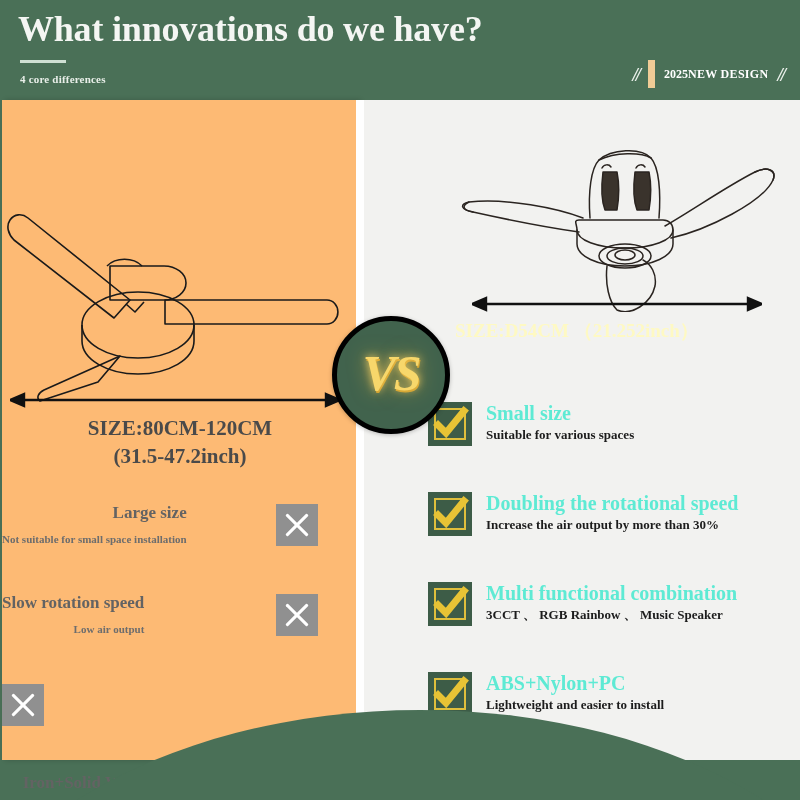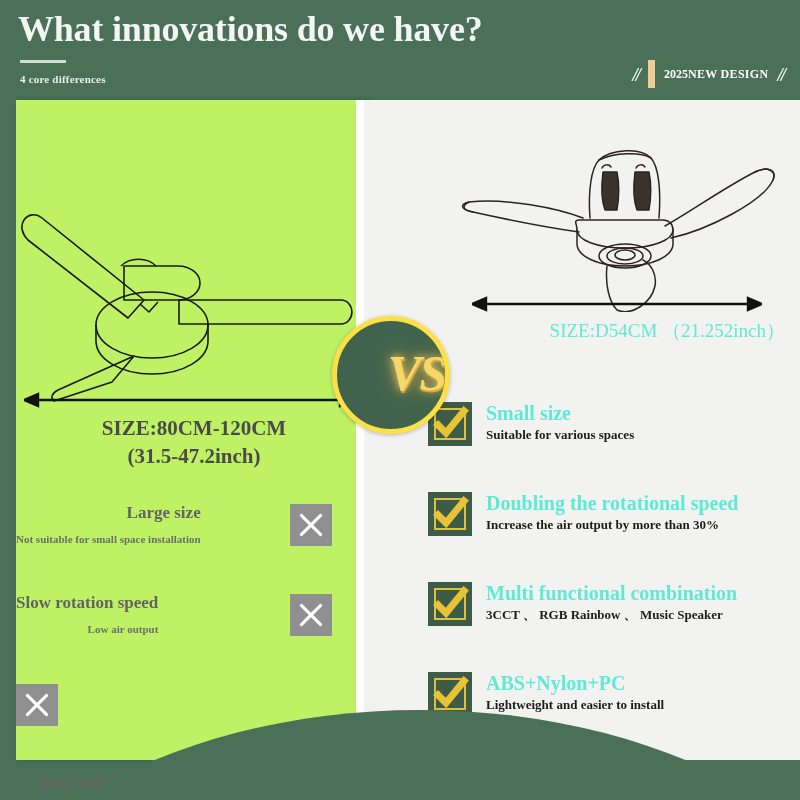--- a/index.html
+++ b/index.html
@@ -26,22 +26,22 @@
   }
   .badge{position:absolute;right:16px;top:58px;height:32px;display:flex;align-items:center;gap:9px;}
   .slashes{font-size:19px;font-weight:bold;color:#eef3ee;font-style:italic;line-height:1;letter-spacing:-2px;}
   .bar{width:7px;height:28px;background:#f0cc96;}
   .badge-text{display:flex;justify-content:center;line-height:1.08;}
   .badge-year{font-size:12px;font-weight:bold;color:#ffffff;}
   .badge-sub{font-size:12px;font-weight:bold;color:#ffffff;letter-spacing:0.3px;}
 
   
   .panel-left{
-    position:absolute;left:16px;top:100px;width:356px;height:660px;
-    background:#bef264;
+    position:absolute;left:2px;top:100px;width:356px;height:660px;
+    background:#fdba74;
     box-shadow:3px 0 5px rgba(0,0,0,0.18);
   }
   .panel-right{
     position:absolute;left:364px;top:100px;width:436px;height:660px;
     background:#f2f2f0;
   }
   .gutter{position:absolute;left:356px;top:100px;width:8px;height:660px;background:#ffffff;}
   .curve{
     position:absolute;left:-60px;bottom:-210px;width:960px;height:300px;
     background:#4a7057;border-radius:50% 50% 0 0 / 100% 100% 0 0;
@@ -50,32 +50,32 @@
   
   .fan-left{position:absolute;left:0;top:108px;width:350px;height:200px;}
   .fan-right{position:absolute;left:455px;top:132px;width:330px;height:180px;}
 
   
   .size-left{
     position:absolute;left:0;top:315px;width:356px;text-align:center;
     font-weight:bold;font-size:21px;color:#4a4a4a;line-height:1.32;
   }
   .size-right{
-    position:absolute;left:455px;top:318px;width:330px;text-align:right;
-    font-weight:normal;font-size:19px;color:#5eead4;white-space:nowrap;
+    position:absolute;left:455px;top:318px;width:330px;text-align:left;
+    font-weight:bold;font-size:19px;color:#fef9c3;white-space:nowrap;
   }
   .arrow-left{position:absolute;left:8px;top:292px;width:330px;height:16px;}
   .arrow-right{position:absolute;left:472px;top:296px;width:290px;height:16px;}
 
   
   .vs{
     position:absolute;left:332px;top:316px;width:108px;height:108px;border-radius:50%;
-    background:#41634d;border:5px solid #fde047;
+    background:#41634d;border:5px solid #000000;
     box-shadow:0 1px 4px rgba(0,0,0,0.25);
-    display:flex;align-items:center;justify-content:flex-end;overflow:hidden;
+    display:flex;align-items:center;justify-content:center;overflow:hidden;
   }
   .vs-text{
     font-family:"Liberation Serif", serif;
     font-size:50px;font-weight:bold;font-style:italic;
     color:#f7d76b;
     text-shadow:0 0 9px rgba(255,214,100,0.95), 0 0 20px rgba(255,190,60,0.65), 1px 2px 0 #c89a2a;
     letter-spacing:-2px;line-height:1;transform:translateY(-2px);
   }
 
   

